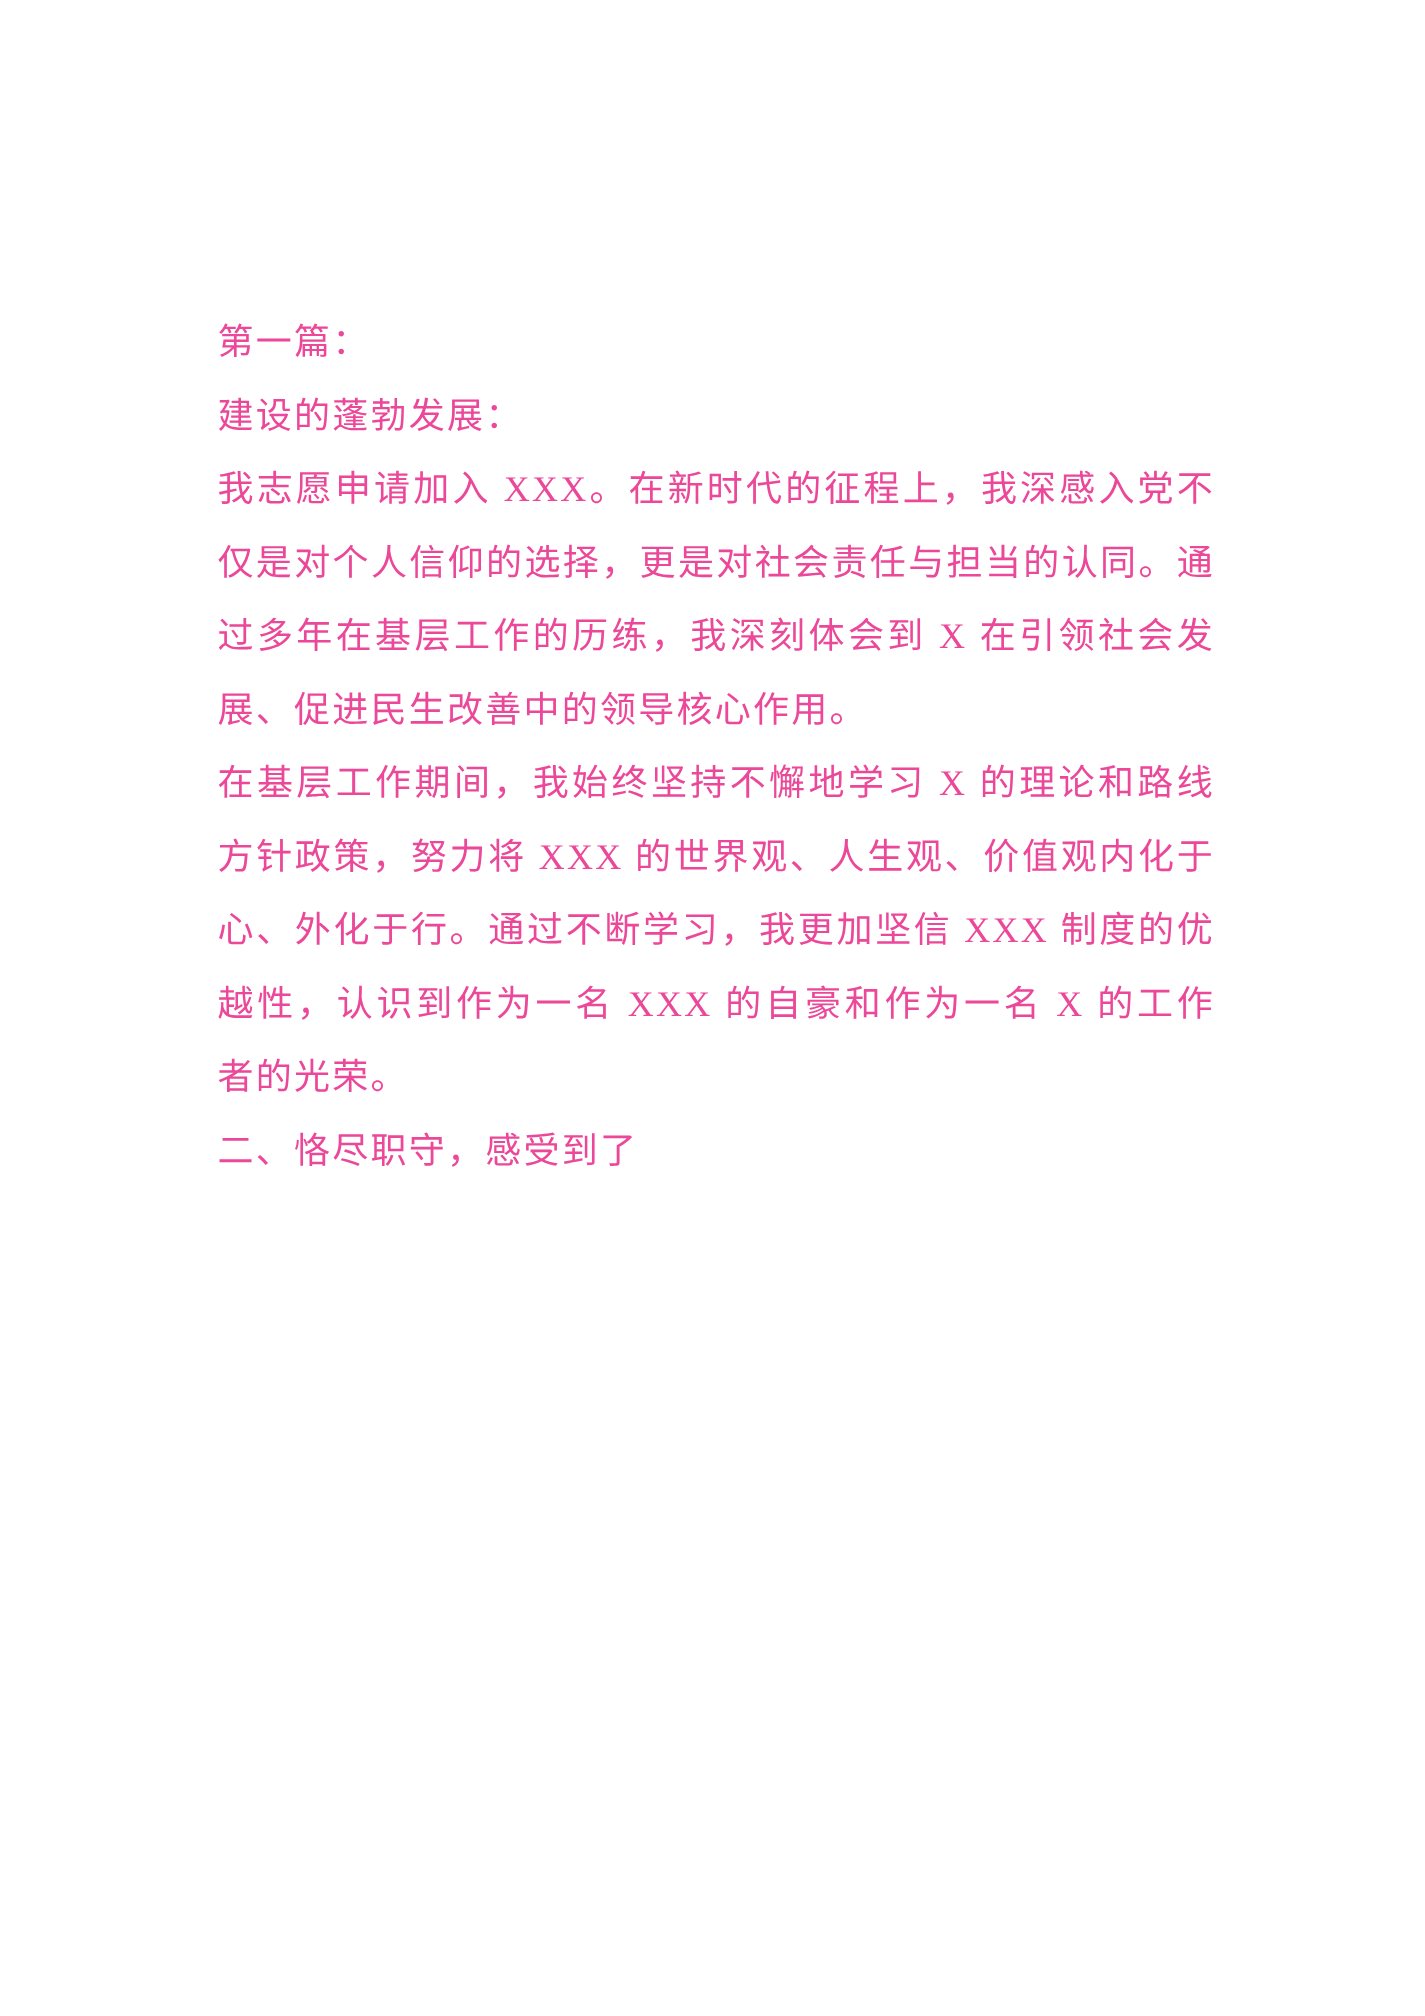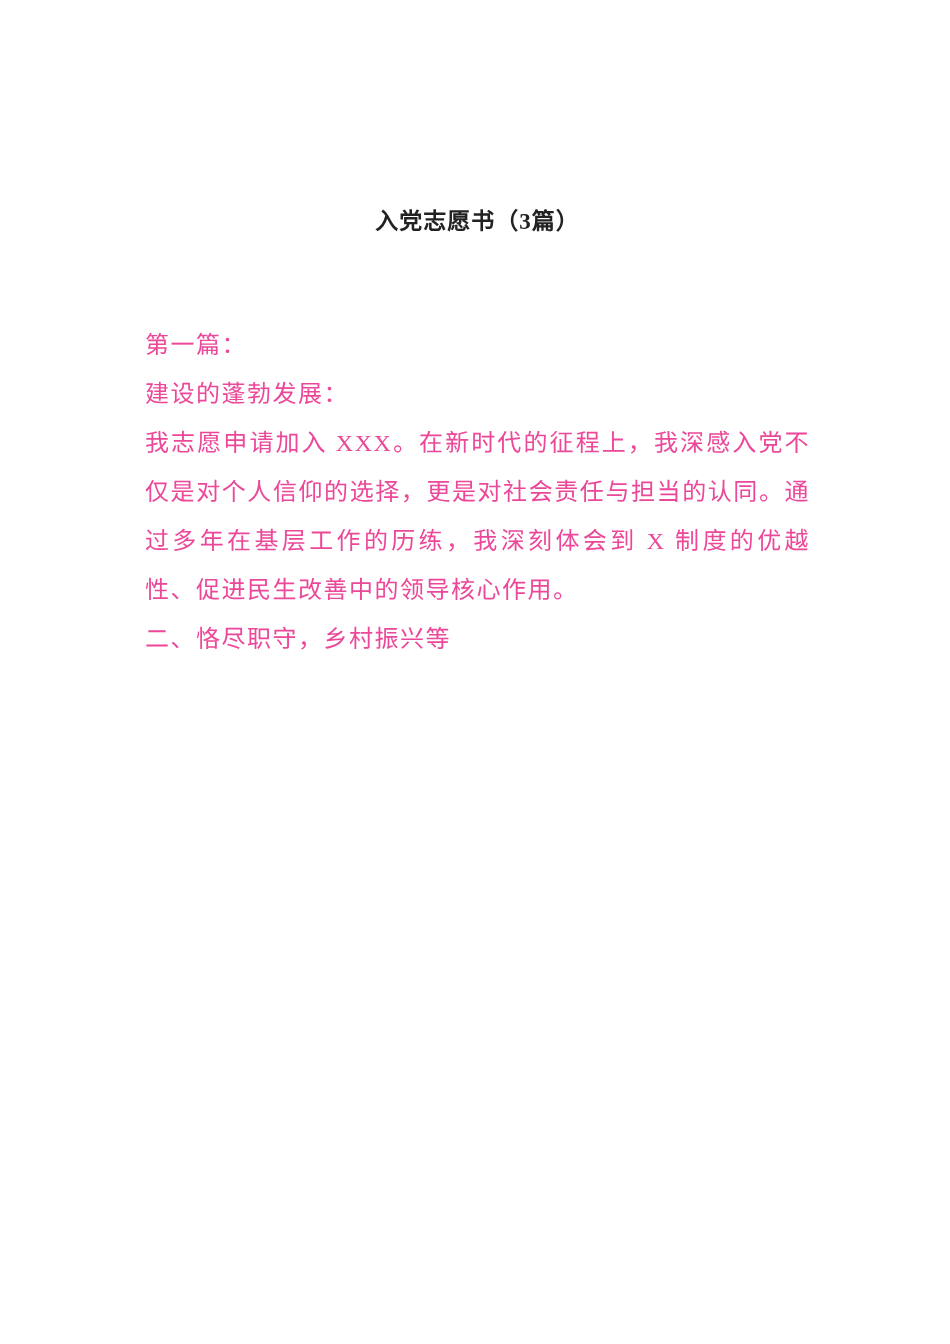--- a/index.html
+++ b/index.html
@@ -44,30 +44,30 @@
     color: #ec4899;
     margin: 0;
     word-break: break-all;
   }
 </style>
 </head>
 <body>
 
 <div class="page">
 
-  <h1 class="doc-title">入党志愿书（3篇）</h1>
 
   <div class="doc-body">
 
     <p>第一篇：</p>
 
     <p>建设的蓬勃发展：</p>
 
-    <p>我志愿申请加入 XXX。在新时代的征程上，我深感入党不仅是对个人信仰的选择，更是对社会责任与担当的认同。通过多年在基层工作的历练，我深刻体会到 X 制度的优越性、促进民生改善中的领导核心作用。</p>
+    <p>我志愿申请加入 XXX。在新时代的征程上，我深感入党不仅是对个人信仰的选择，更是对社会责任与担当的认同。通过多年在基层工作的历练，我深刻体会到 X 在引领社会发展、促进民生改善中的领导核心作用。</p>
 
 
 
+    <p>在基层工作期间，我始终坚持不懈地学习 X 的理论和路线方针政策，努力将 XXX 的世界观、人生观、价值观内化于心、外化于行。通过不断学习，我更加坚信 XXX 制度的优越性，认识到作为一名 XXX 的自豪和作为一名 X 的工作者的光荣。</p>
 
-    <p>二、恪尽职守，乡村振兴等</p>
+    <p>二、恪尽职守，感受到了</p>
 
   </div>
 
 </div>
 
 </body></html>

